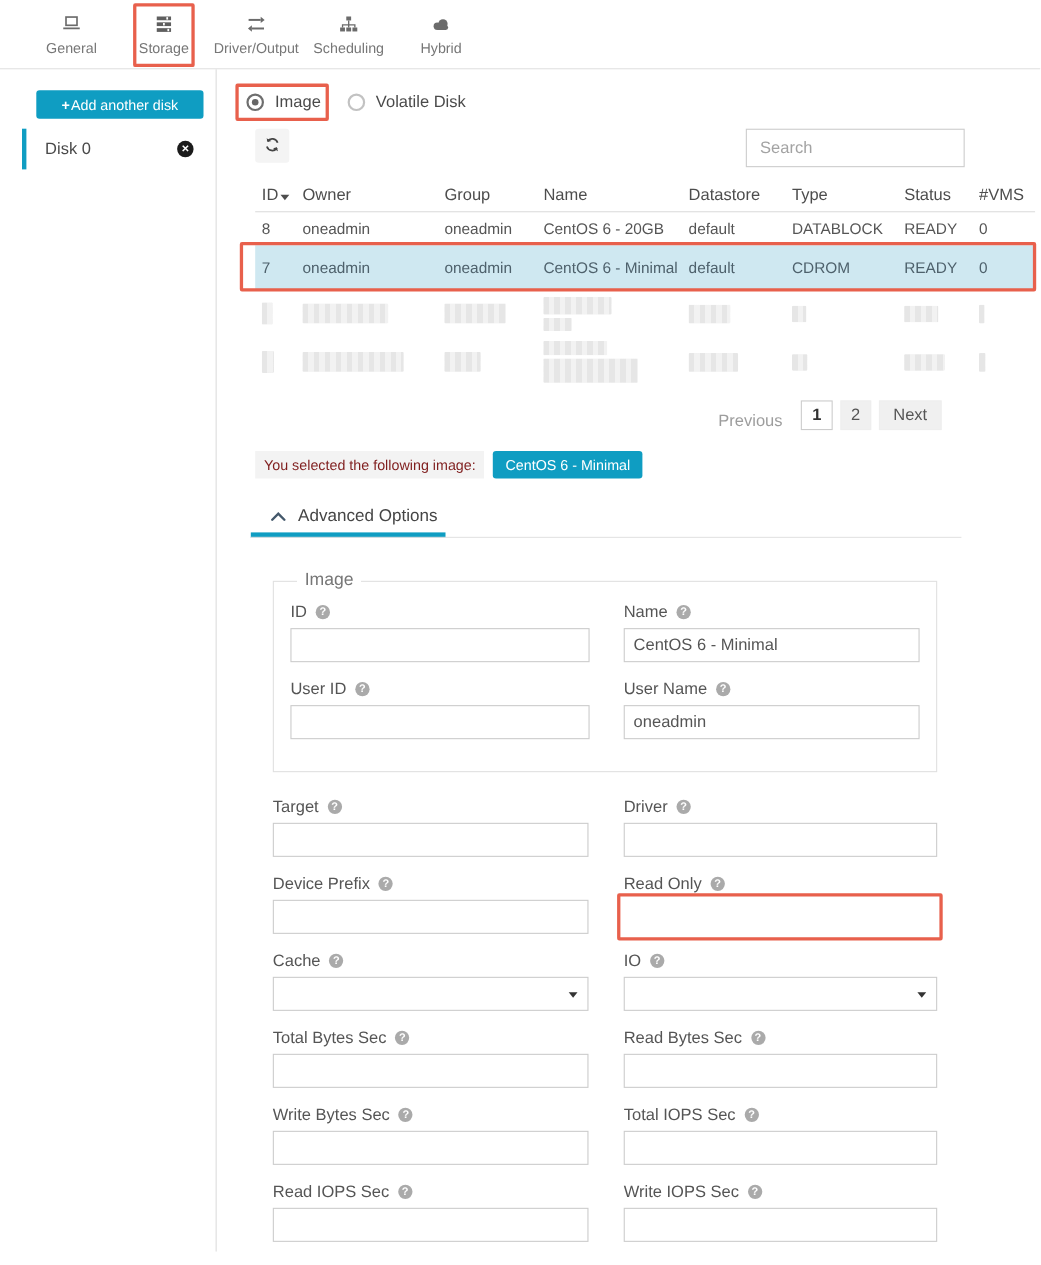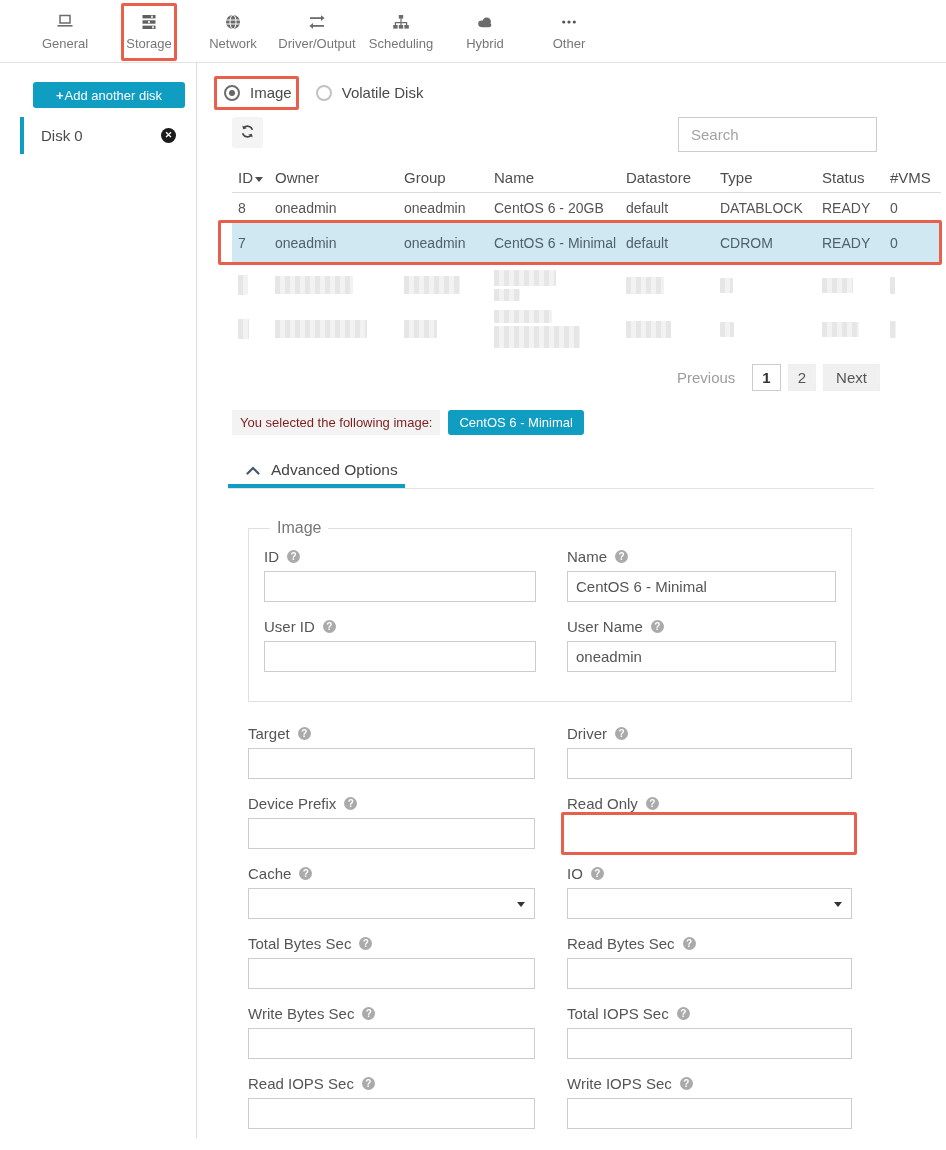--- a/index.html
+++ b/index.html
@@ -53,21 +53,21 @@
   .trow .cell{padding-left:6px;line-height:18px;}
   .thead{height:30px;border-bottom:1px solid #dcdcdc;color:#4d4d4d;font-size:15px;}
   .thead .cell{display:flex;align-items:center;cursor:pointer;}
   .sort-desc{width:0;height:0;border-left:4px solid transparent;border-right:4px solid transparent;border-top:5px solid #4d4d4d;margin:4px 0 0 2px;}
   .r1{height:30px;border-bottom:1px solid #f1f1f1;cursor:pointer;}
   .r2{height:40px;background:var(--selected-row-bg);color:#4e616c;cursor:pointer;}
   .r3,.r4{height:44px;cursor:pointer;}
   .rb{background-color:#ededed;background-image:repeating-linear-gradient(90deg,#e6e6e6 0 5px,#f2f2f2 5px 10px),repeating-linear-gradient(0deg,rgba(0,0,0,.035) 0 5px,rgba(255,255,255,.05) 5px 10px);border-radius:1px;}
 
   
-  #pagination{position:absolute;left:478px;top:301px;width:214px;height:27px;display:flex;align-items:center;}
+  #pagination{position:absolute;left:454px;top:301px;width:214px;height:27px;display:flex;align-items:flex-end;}
   #pg-prev{color:#9d9d9d;font-size:15px;padding:0 10px 0 2px;cursor:default;}
   .pbtn{height:27px;display:flex;align-items:center;font-size:15px;margin-left:7px;cursor:pointer;}
   #pg-1{background:#fff;border:1px solid #ccc;color:#333;font-weight:700;padding:0 9px;}
   #pg-2{background:#f0f0f0;border:1px solid #eee;color:#555;padding:0 9px;}
   #pg-next{background:#f0f0f0;border:1px solid #eee;color:#555;padding:0 12px;}
 
   
   #selection-row{position:absolute;left:35px;top:347px;display:flex;align-items:center;}
   #selection-note{background:#f3f3f3;color:#7f1d1d;font-size:13px;padding:5px 8px;}
   #selection-badge{background:var(--accent);color:#fff;font-size:13px;padding:5px 11px;border-radius:3px;margin-left:8px;}
@@ -118,32 +118,20 @@
               <rect x="9.2" y="8.9" width="1.6" height="2.2"></rect>
               <rect x="13.2" y="14.2" width="1.6" height="2.2"></rect>
             </g>
           </svg>
       </span>
       <span class="tlabel">Storage</span>
     </div>
     <div class="tab">
       <span class="ticon">
         <svg width="20" height="20" viewBox="0 0 20 20">
-            <circle cx="10" cy="10" r="7" fill="#6b6b6b"></circle>
-            <g stroke="#fff" stroke-width="1" fill="none">
-              <ellipse cx="10" cy="10" rx="3" ry="7"></ellipse>
-              <path d="M3.2 8 h13.6 M3.2 12 h13.6"></path>
-            </g>
-          </svg>
-      </span>
-      <span class="tlabel">Network</span>
-    </div>
-    <div class="tab">
-      <span class="ticon">
-        <svg width="20" height="20" viewBox="0 0 20 20">
             <g fill="#6b6b6b">
               <rect x="3" y="5.2" width="11" height="1.8"></rect>
               <path d="M14 3.2 l3.6 2.9 -3.6 2.9 z"></path>
               <rect x="6" y="13" width="11" height="1.8"></rect>
               <path d="M6 11 l-3.6 2.9 3.6 2.9 z"></path>
             </g>
           </svg>
       </span>
       <span class="tlabel">Driver/Output</span>
     </div>
@@ -165,32 +153,20 @@
       <span class="ticon">
         <svg width="20" height="20" viewBox="0 0 20 20">
             <g fill="#6b6b6b">
               <circle cx="6.5" cy="11.8" r="3.3"></circle>
               <circle cx="11.7" cy="9.6" r="4.2"></circle>
               <rect x="4.8" y="11" width="11.6" height="4.2" rx="2.1"></rect>
             </g>
           </svg>
       </span>
       <span class="tlabel">Hybrid</span>
-    </div>
-    <div class="tab">
-      <span class="ticon">
-        <svg width="20" height="20" viewBox="0 0 20 20">
-            <g fill="#555">
-              <circle cx="4.7" cy="10" r="1.6"></circle>
-              <circle cx="10" cy="10" r="1.6"></circle>
-              <circle cx="15.3" cy="10" r="1.6"></circle>
-            </g>
-          </svg>
-      </span>
-      <span class="tlabel">Other</span>
     </div>
   </div>
 
   <div id="sidebar">
     <button id="add-disk-btn">
       <span class="plus">+</span>
         <span>Add another disk</span>
     </button>
     <div id="disk0">
       <span class="dlabel">Disk 0</span>

